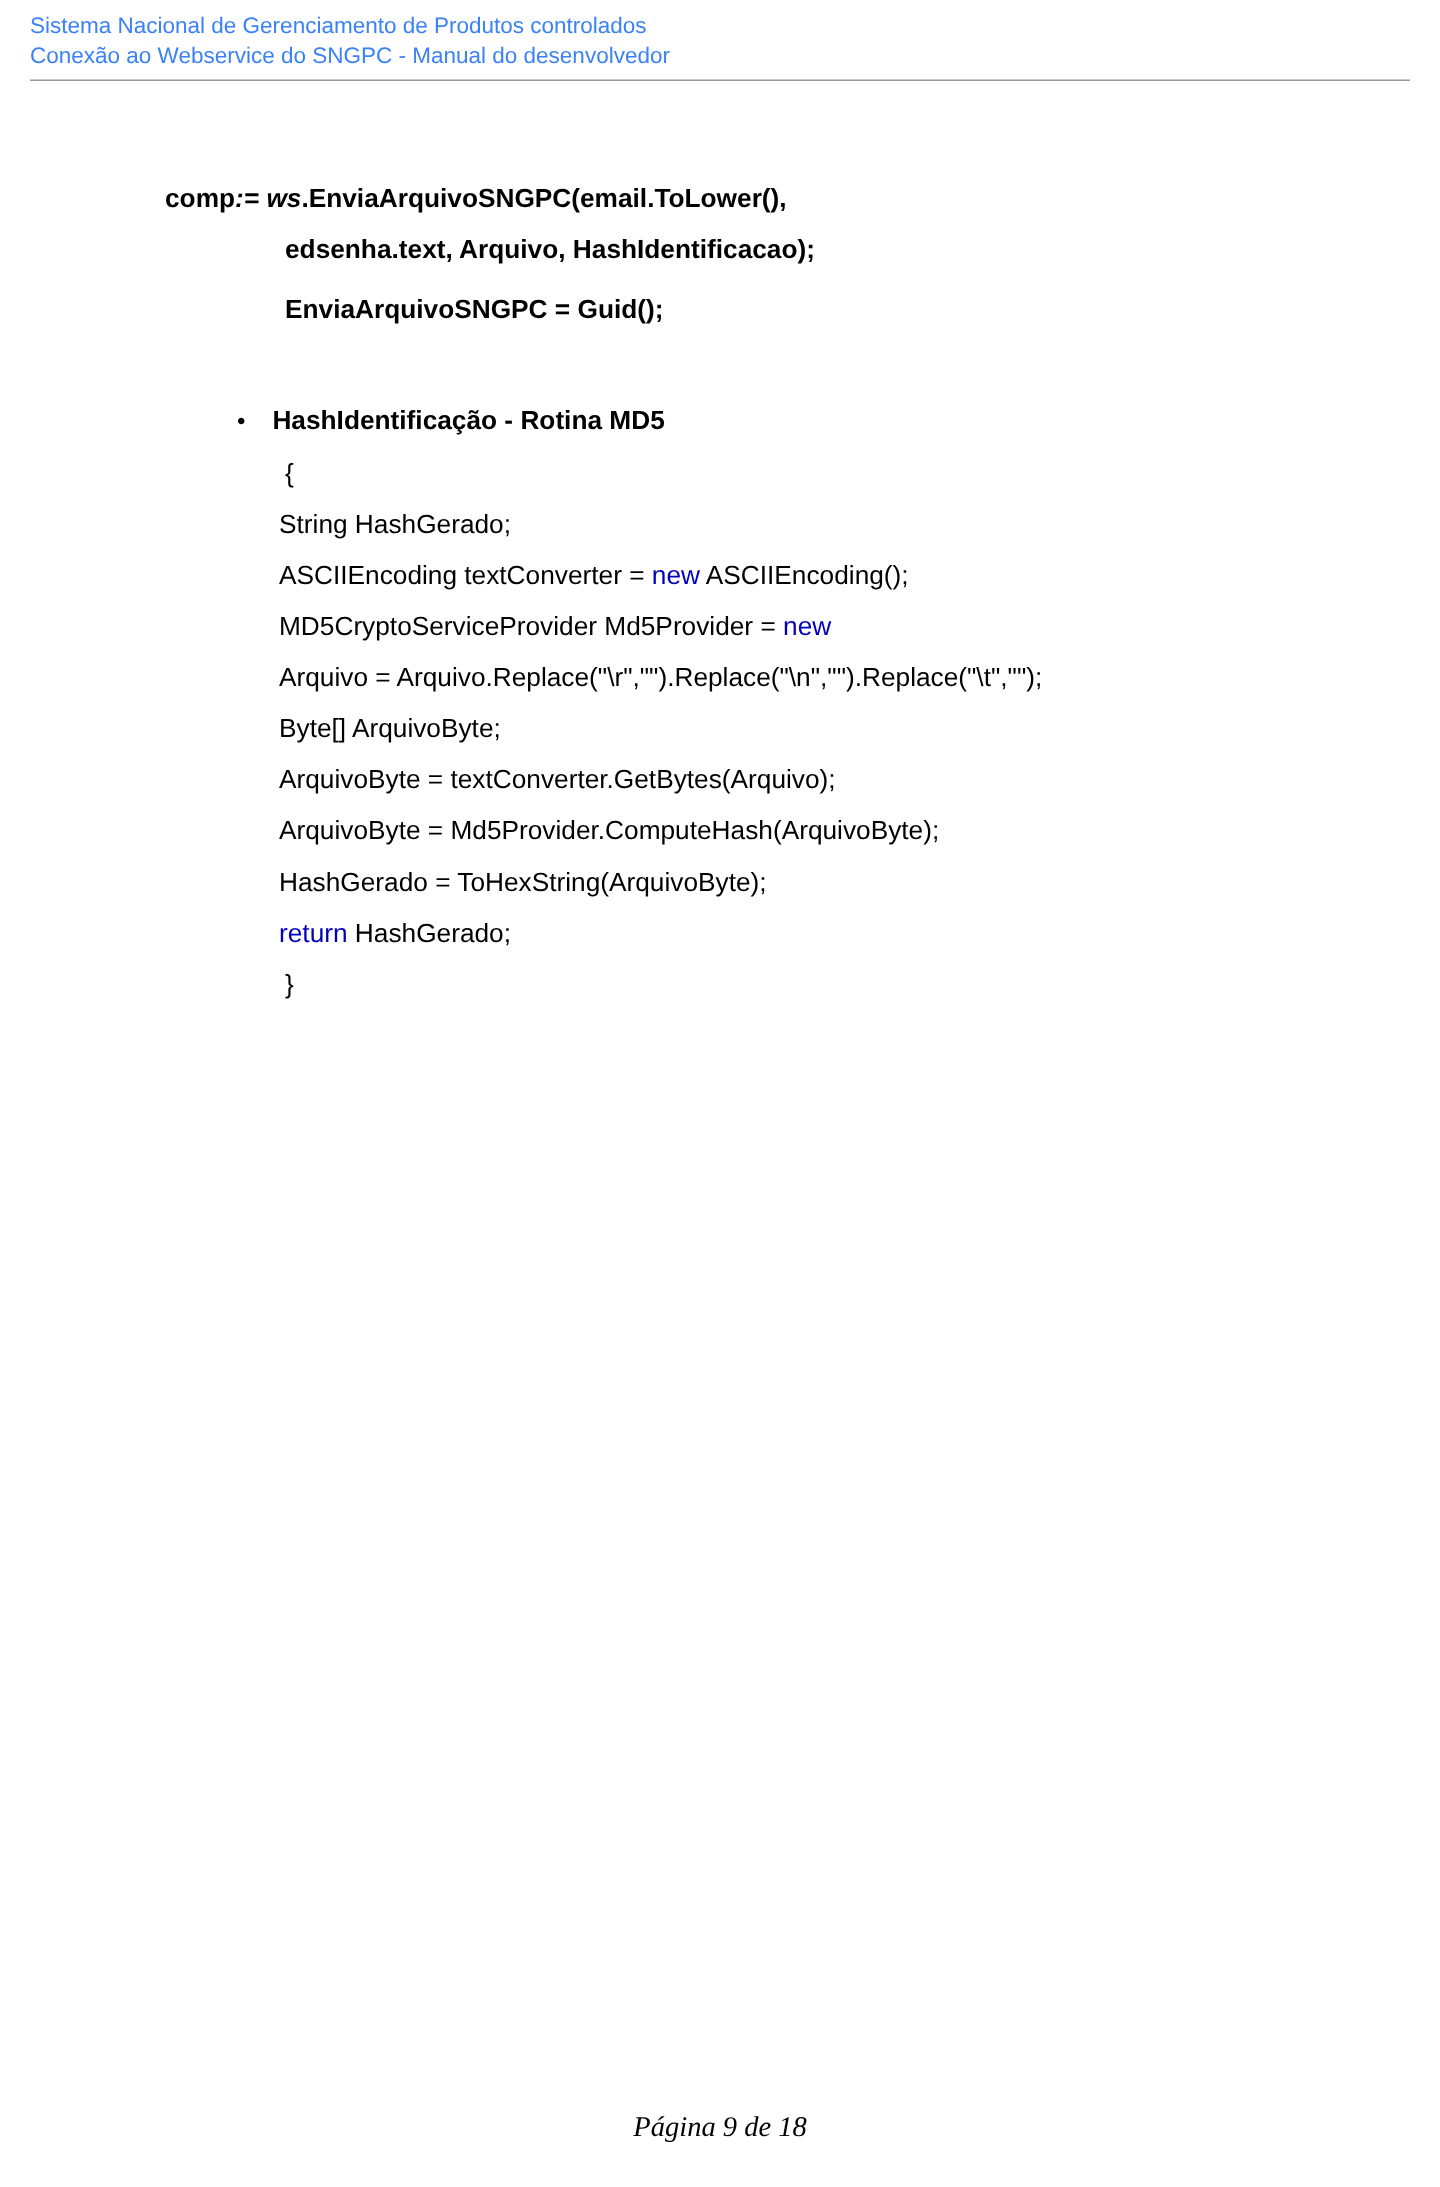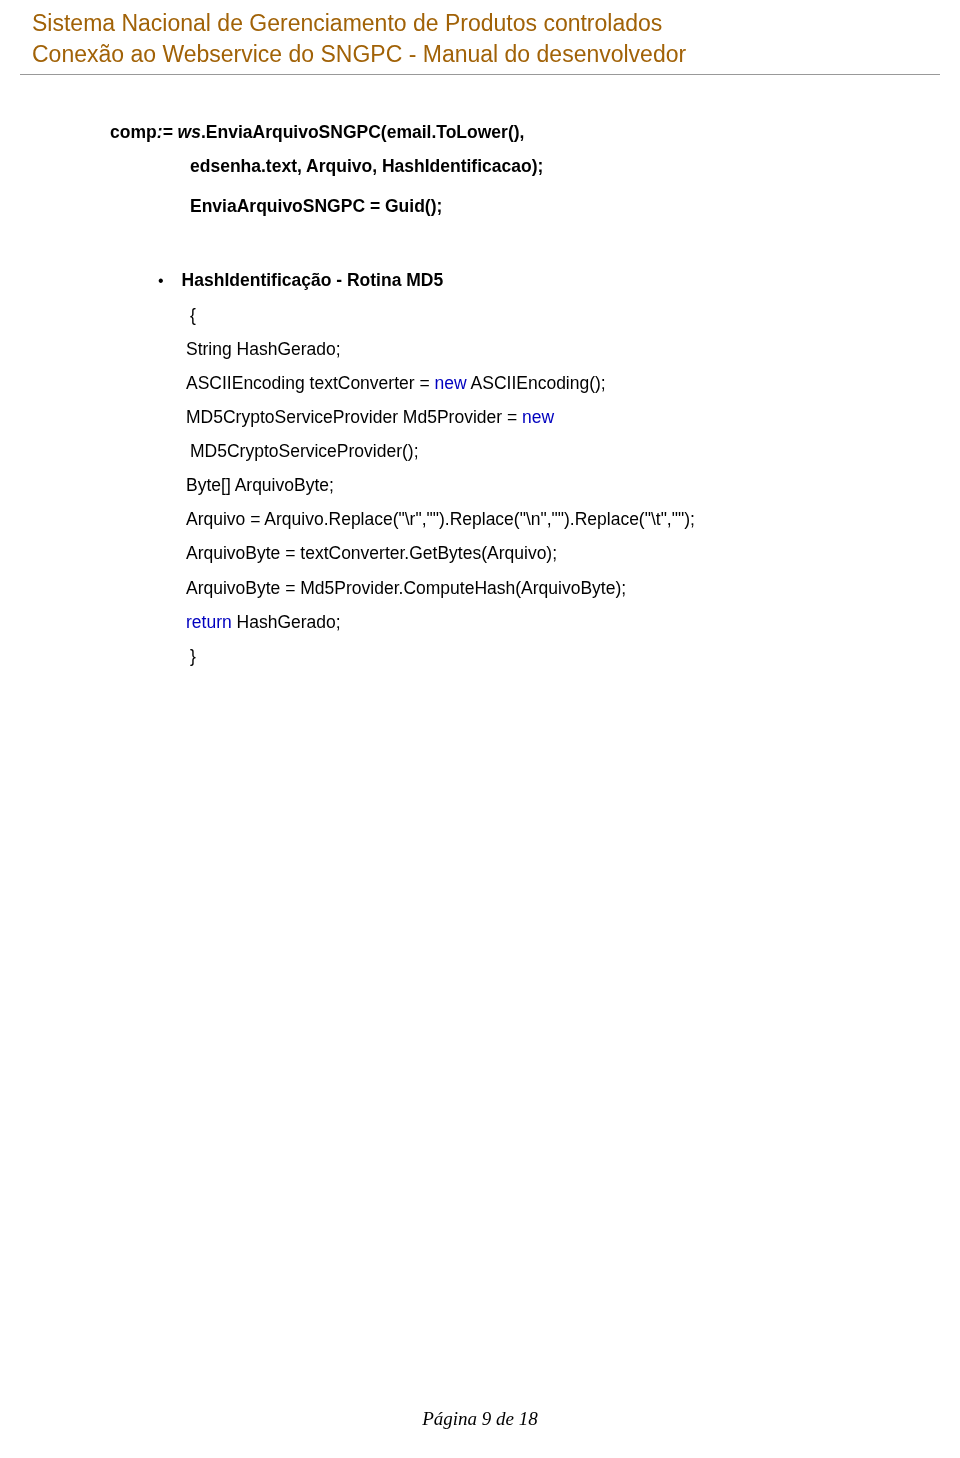--- a/index.html
+++ b/index.html
@@ -11,24 +11,23 @@
       position: relative;
       color: #000;
     }
     .header {
       position: absolute;
       top: 8px;
       left: 20px;
       right: 20px;
     }
     .header-line1, .header-line2 {
-      color: #a16207;
-      font-size: 23px;
+      color: #3b82f6;
+      font-size: 15px;
       line-height: 1.35;
-      margin-left: 12px;
     }
     .header-rule {
       margin-top: 4px;
       border: none;
       border-top: 1px solid #999;
     }
     .content {
       position: absolute;
       top: 115px;
       left: 110px;
@@ -93,25 +92,25 @@
   </div>
 
   <div class="lvl1">{</div>
   <div class="lvl2">String HashGerado;</div>
   <div class="lvl2">
     <span>ASCIIEncoding textConverter = </span><span class="code-kw-blue">new</span><span> ASCIIEncoding();</span>
   </div>
   <div class="lvl2">
     <span>MD5CryptoServiceProvider Md5Provider = </span><span class="code-kw-blue">new</span>
   </div>
-  <div class="lvl-provider">MD5CryptoServiceProvider();</div>
+  <div class="lvl2">Arquivo = Arquivo.Replace("\r","").Replace("\n","").Replace("\t","");</div>
   <div class="lvl2">Byte[] ArquivoByte;</div>
-  <div class="lvl2">Arquivo = Arquivo.Replace("\r","").Replace("\n","").Replace("\t","");</div>
   <div class="lvl2">ArquivoByte = textConverter.GetBytes(Arquivo);</div>
   <div class="lvl2">ArquivoByte = Md5Provider.ComputeHash(ArquivoByte);</div>
+  <div class="lvl2">HashGerado = ToHexString(ArquivoByte);</div>
   <div class="lvl2">
     <span class="code-kw-blue">return</span><span> HashGerado;</span>
   </div>
   <div class="lvl1">}</div>
 
 </div>
 
 <div class="footer">Página 9 de 18</div>
 
 </body></html>

